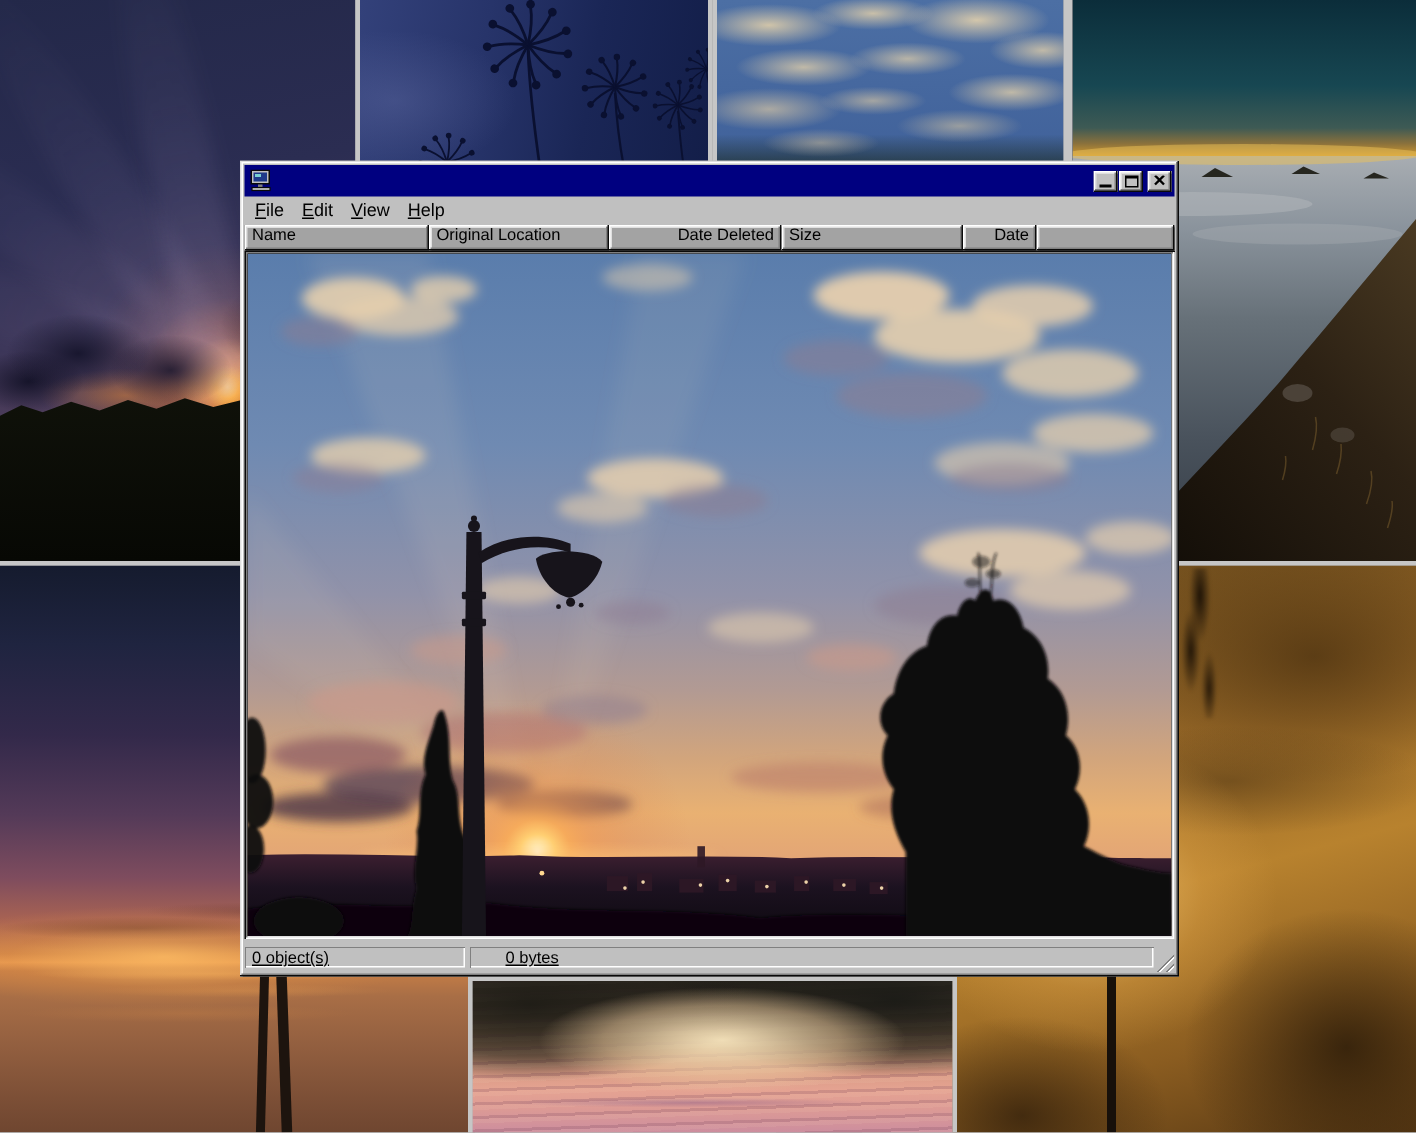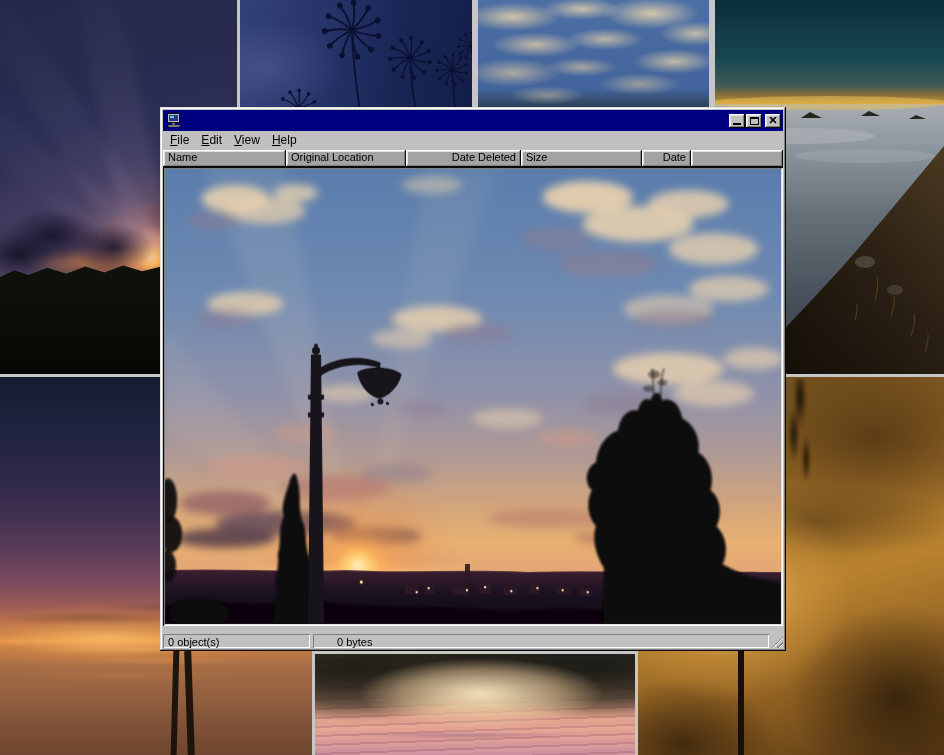--- a/index.html
+++ b/index.html
@@ -114,21 +114,21 @@
   .menu-item{padding:1px 6px 2px 6px;}
   .hot{text-decoration:underline;}
   #headers{height:17px;flex:0 0 17px;display:flex;background:#c0c0c0;}
   .hcell{box-sizing:border-box;height:17px;line-height:15px;font-size:11px;color:#000;padding:0 5px;
          background:#a3a3a3;white-space:nowrap;overflow:hidden;
          box-shadow:inset -1px -1px #0a0a0a, inset 1px 1px #ffffff, inset -2px -2px #808080, inset 2px 2px #dfdfdf;}
   #contentwrap{flex:1;position:relative;background:#000;
          box-shadow:inset 1px 1px #0a0a0a, inset -1px -1px #ffffff, inset 2px 2px #808080, inset -2px -2px #dfdfdf;}
   #photo-main{position:absolute;left:2px;top:2px;right:2px;bottom:2px;overflow:hidden;}
   #photo-main svg{display:block;width:100%;height:100%;}
-  #statusbar{height:20px;flex:0 0 20px;margin-top:2px;display:flex;align-items:flex-end;}
+  #statusbar{height:20px;flex:0 0 20px;margin-top:2px;display:flex;align-items:center;text-decoration:underline;}
   .spanel{box-shadow:inset 1px 1px #808080, inset -1px -1px #ffffff;font-size:11px;color:#000;
           padding:2px 0 0 5px;box-sizing:border-box;}
   #spanel-objects{width:147px;margin-right:3px;}
   #spanel-bytes{flex:1;padding-left:24px;}
   #resize-grip{width:13px;height:13px;align-self:flex-end;margin-left:1px;
       background:repeating-linear-gradient(135deg, rgba(0,0,0,0) 0 2px, #808080 2px 3px, #ffffff 3px 4px);
       clip-path:polygon(100% 0,100% 100%,0 100%);}
 </style>
 </head>
 <body>

